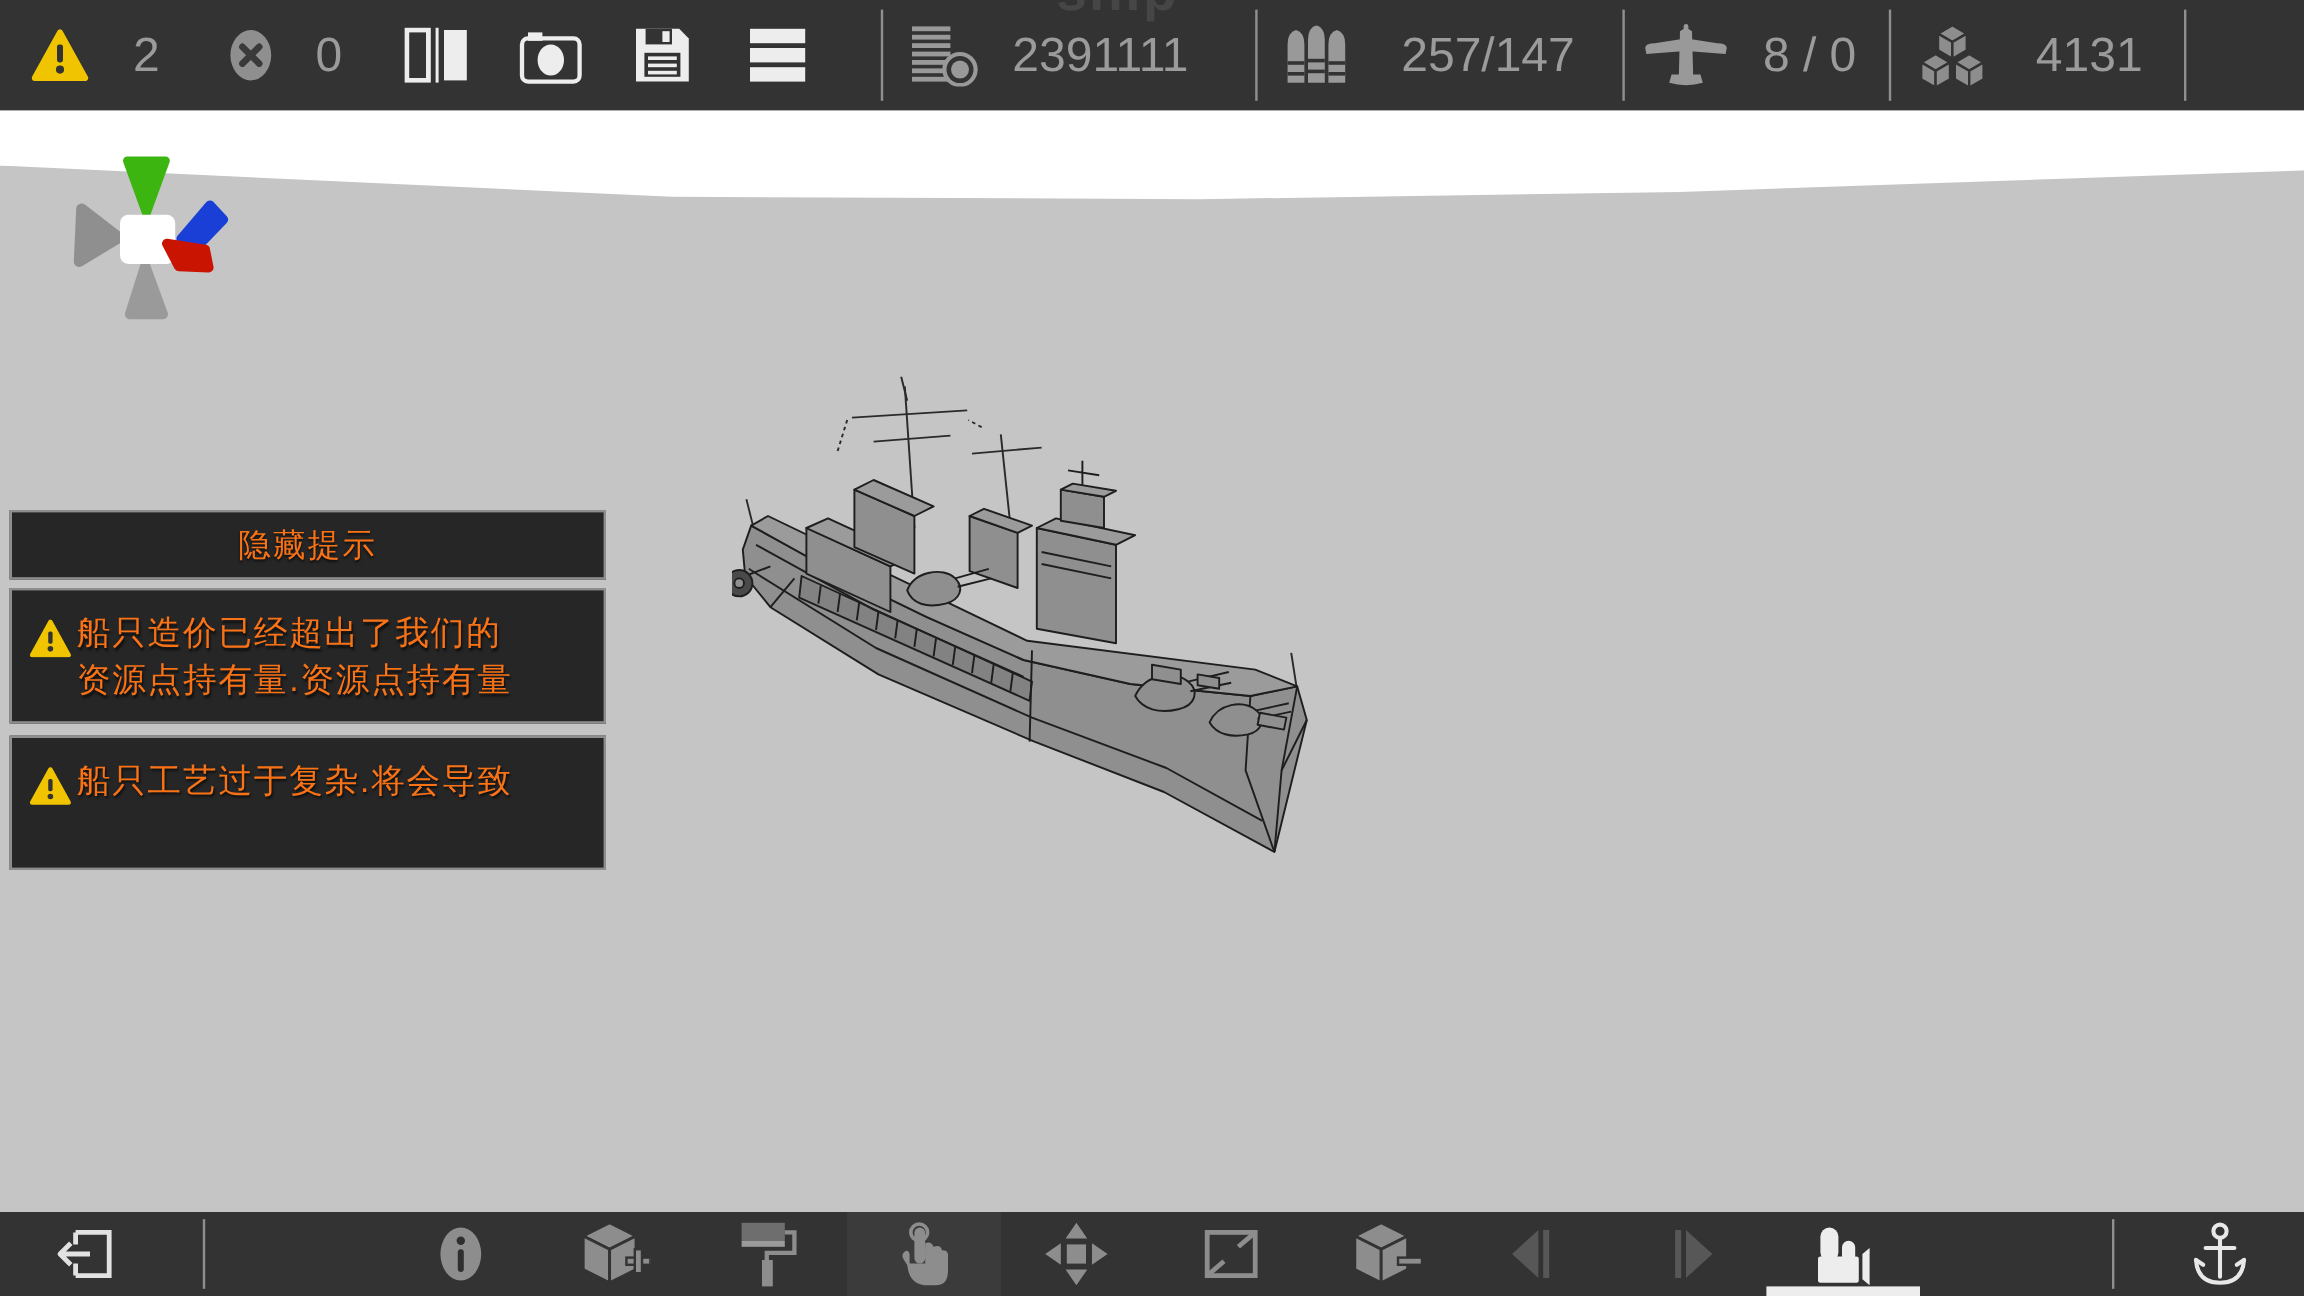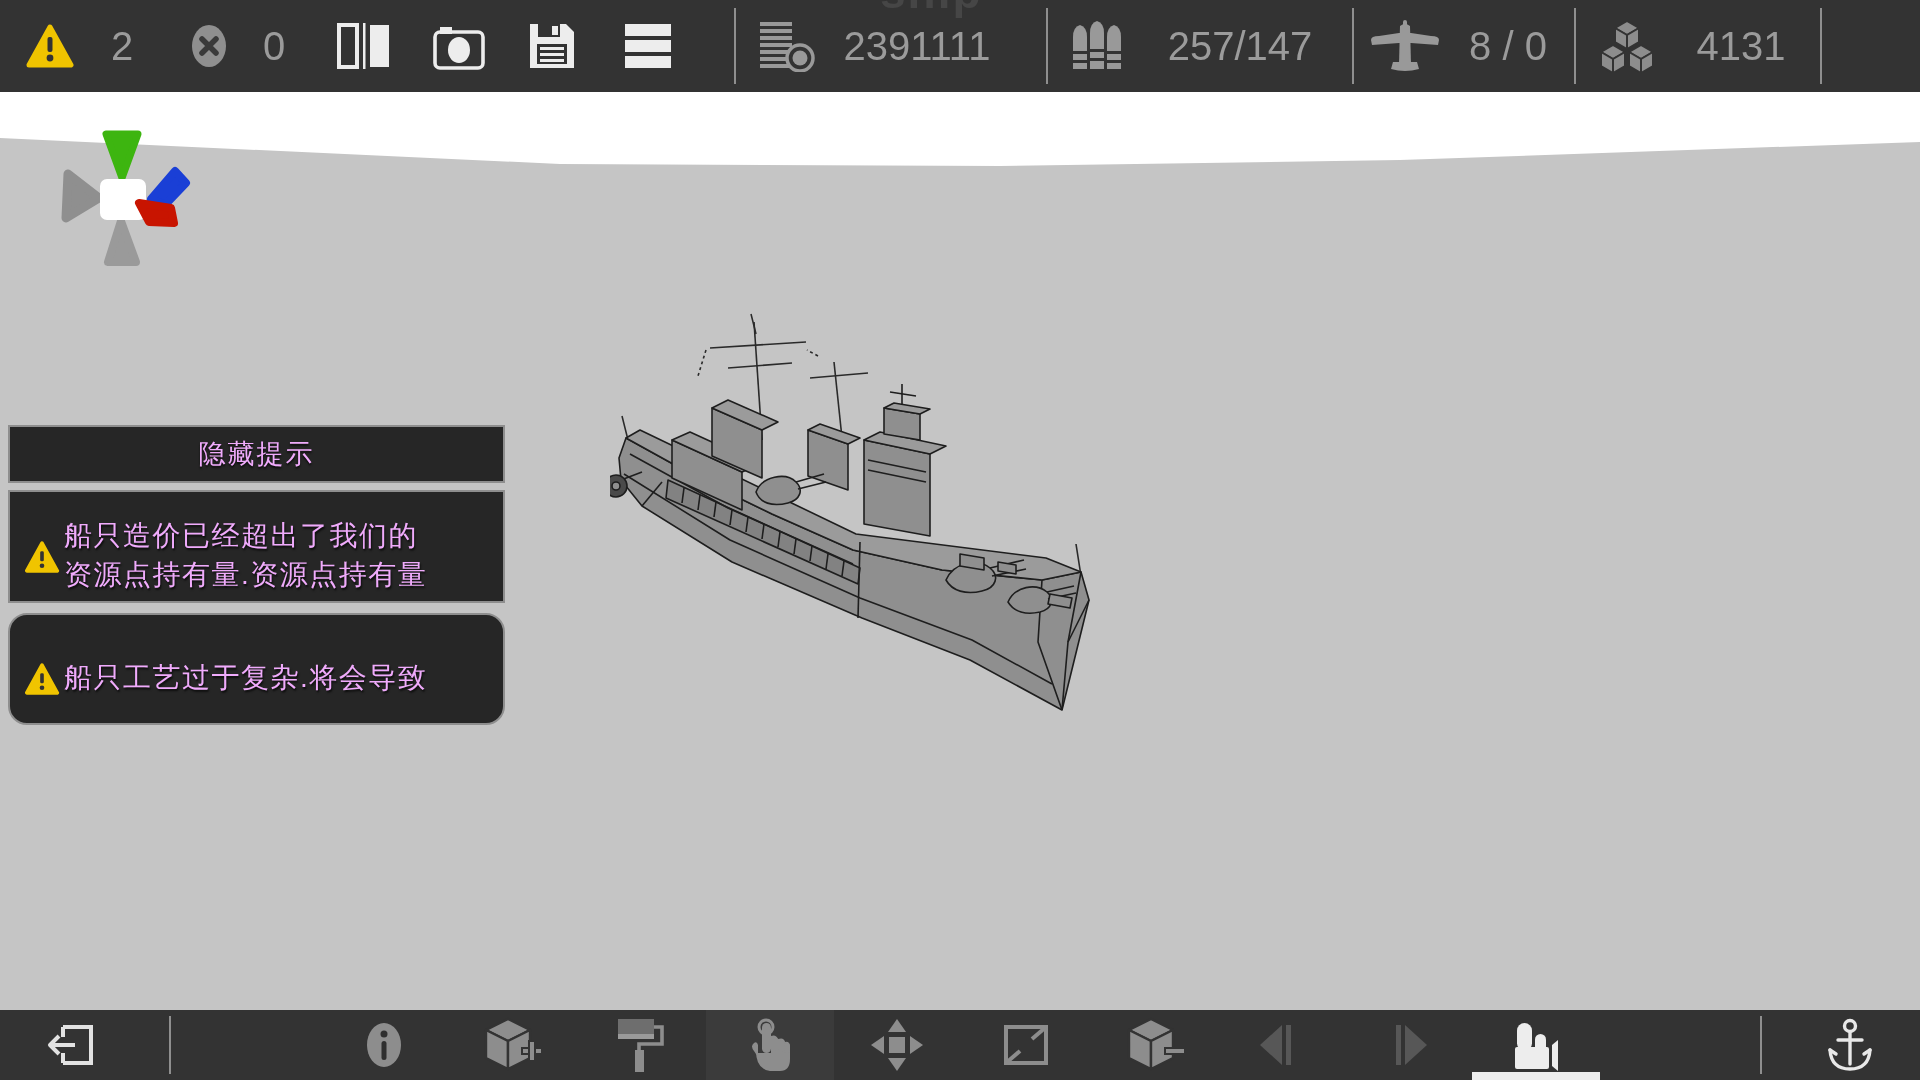--- a/index.html
+++ b/index.html
@@ -26,26 +26,26 @@
 
   
   .bottombar{position:absolute;left:0;top:1010px;width:1920px;height:70px;background:#333333;z-index:10;}
   .bb-item{position:absolute;top:0;height:70px;width:100px;display:flex;align-items:center;justify-content:center;}
   .bb-div{position:absolute;top:6px;width:2px;height:58px;background:#8f8f8f;}
   .bb-highlight{position:absolute;left:706px;top:0;width:128px;height:70px;background:#3b3b3b;}
   .bb-underline{position:absolute;left:1472px;top:62px;width:128px;height:8px;background:#ededed;}
 
   
   .tip{position:absolute;left:8px;width:497px;background:#262626;border:2px solid #8e8e8e;
-       box-sizing:border-box;color:#f0abfc;z-index:5;}
+       box-sizing:border-box;color:#f97316;z-index:5;}
   .tip-hide{top:425px;height:58px;display:flex;align-items:center;justify-content:center;
             font-size:27px;letter-spacing:2px;text-shadow:0 2px 2px rgba(0,0,0,.7);}
-  .tip-warn{display:flex;align-items:center;padding:16px 8px 0 14px;}
+  .tip-warn{display:flex;align-items:flex-start;padding:16px 8px 0 14px;}
   .tip-b1{top:490px;height:113px;}
-  .tip-b2{top:613px;height:112px;border-radius:19px;}
+  .tip-b2{top:613px;height:112px;}
   .tip-warn .wicon{flex:0 0 40px;margin-top:8px;}
   .tip-text{font-size:28px;line-height:39px;letter-spacing:1.5px;text-shadow:1px 2px 2px rgba(0,0,0,.7);}
 </style>
 </head>
 <body>
 
 <div class="stage">
 
   <div class="sky"></div>
   <div class="sea"></div>

